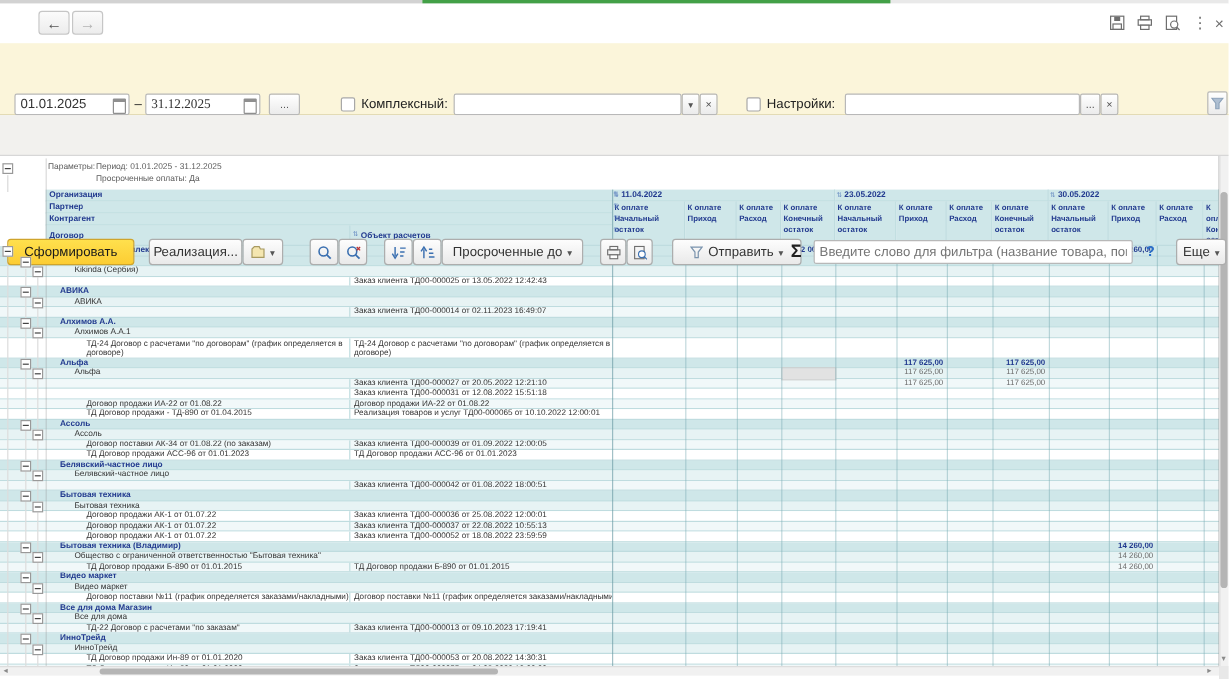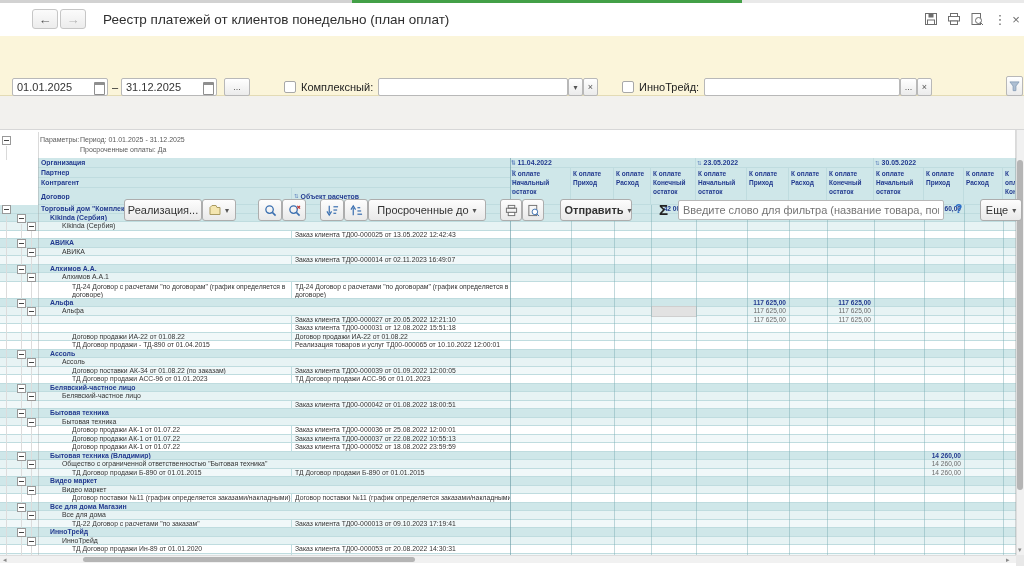--- a/index.html
+++ b/index.html
@@ -325,21 +325,20 @@
     <div class="seg2"></div>
   </div>
 
   <div class="titlebar">
     <div class="navbtn" style="left:32px;">
         <span>←</span>
       </div>
     <div class="navbtn dis" style="left:60px;">
         <span>→</span>
       </div>
-    <div class="wtitle">Реестр платежей от клиентов понедельно (план оплат)</div>
     <div class="wicon" style="left:922px;">
       <svg width="14" height="14" viewBox="0 0 14 14">
           <rect x="1.5" y="1.5" width="11" height="11" fill="none" stroke="#6e6e6e"></rect>
           <rect x="4.5" y="2" width="5" height="3.5" fill="#6e6e6e"></rect>
           <rect x="3.5" y="8" width="7" height="4.5" fill="none" stroke="#6e6e6e"></rect>
         </svg>
     </div>
     <div class="wicon" style="left:945px;">
       <svg width="14" height="14" viewBox="0 0 14 14">
           <rect x="3.5" y="1.5" width="7" height="3" fill="none" stroke="#6e6e6e"></rect>
@@ -362,38 +361,38 @@
       </div>
   </div>
 
   <div class="filterpanel">
 
     <div class="abs frow1" style="left:12px;width:96px;height:18px;">
       <input class="tinput" style="left: 0px; top: 0px; width: 96px;" value="01.01.2025">
       <span class="cal"></span>
     </div>
     <span class="flabel" style="left:112px;top:45px;">–</span>
-    <div class="abs frow1" style="left:121px;width:96px;height:18px;">
+    <div class="abs frow1" style="left:121px;width:96px;height:18px;font-family:Liberation Serif, serif;">
       <input class="tinput" style="left: 0px; top: 0px; width: 96px;" value="31.12.2025">
       <span class="cal"></span>
     </div>
     <div class="mbtn" style="left:224px;top:42px;width:26px;">...</div>
 
     <div class="cb" style="left:284px;top:45px;"></div>
     <span class="flabel" style="left:301px;top:45px;">Комплексный:</span>
     <input class="tinput" style="left: 378px; top: 42px; width: 190px;" value="">
     <div class="mbtn" style="left:568px;top:42px;width:15px;">
         <span class="caret">▾</span>
       </div>
     <div class="mbtn" style="left:583px;top:42px;width:15px;">
         <span>×</span>
       </div>
 
     <div class="cb" style="left:622px;top:45px;"></div>
-    <span class="flabel" style="left:639px;top:45px;">ИнноТрейд:</span>
+    <span class="flabel" style="left:639px;top:45px;">Настройки:</span>
     <input class="tinput" style="left: 704px; top: 42px; width: 196px;" value="">
     <div class="mbtn" style="left:900px;top:42px;width:17px;">...</div>
     <div class="mbtn" style="left:917px;top:42px;width:15px;">
         <span>×</span>
       </div>
 
     <div class="mbtn" style="left:1006px;top:40px;width:17px;height:20px;">
       <svg width="11" height="11" viewBox="0 0 12 12">
           <path d="M1,1 H11 L7.5,5.5 V10.5 H4.5 V5.5 Z" fill="#aebfd2" stroke="#8aa0b8"></path>
         </svg>
@@ -407,20 +406,21 @@
     <input class="tinput" style="left: 378px; top: 66px; width: 190px;" value="">
     <div class="mbtn" style="left:568px;top:66px;width:15px;">
         <span class="caret">▾</span>
       </div>
     <div class="mbtn" style="left:583px;top:66px;width:15px;">
         <span>×</span>
       </div>
   </div>
 
   <div class="toolbar">
+    <div class="btn primary" style="left:6px;width:106px;">Сформировать</div>
     <div class="btn" style="left:124px;width:78px;">Реализация...</div>
     <div class="btn" style="left:202px;width:34px;">
       <svg width="12" height="12" viewBox="0 0 12 12">
           <path d="M1,3.5 L3,1.5 H7 L8,3.5 H11 V10.5 H1 Z" fill="#f4e6b0" stroke="#a89a60"></path>
         </svg>
       <span class="caret">▾</span>
     </div>
     <div class="btn" style="left:258px;width:24px;padding:0;">
       <svg width="13" height="13" viewBox="0 0 14 14">
           <circle cx="6" cy="6" r="4" fill="none" stroke="#3a6fb0" stroke-width="1.4"></circle>
@@ -464,21 +464,21 @@
           <rect x="3.5" y="9" width="7" height="3.5" fill="#fff" stroke="#6e6e6e"></rect>
         </svg>
     </div>
     <div class="btn" style="left:522px;width:22px;padding:0;">
       <svg width="13" height="13" viewBox="0 0 14 14">
           <rect x="2" y="1.5" width="8.5" height="11" fill="none" stroke="#6e6e6e"></rect>
           <circle cx="8.5" cy="8.5" r="3" fill="#fff" stroke="#3a6fb0"></circle>
           <line x1="10.5" y1="10.5" x2="13" y2="13" stroke="#3a6fb0"></line>
         </svg>
     </div>
-    <div class="btn" style="left:560px;width:72px;font-weight:bold;">
+    <div class="btn" style="left:560px;width:108px;">
       <svg width="11" height="11" viewBox="0 0 12 12">
           <path d="M1,1 H11 L7.5,5.5 V10.5 H4.5 V5.5 Z" fill="none" stroke="#7a93ad" stroke-width="1.1"></path>
         </svg>
       <span>Отправить</span>
       <span class="caret">▾</span>
     </div>
     <div class="sigma" style="left:659px;">Σ</div>
     <input class="tinput" style="left: 678px; top: 104px; width: 266px; height: 20px; position: absolute;" placeholder="Введите слово для фильтра (название товара, покупа...">
     <div class="help" style="left:955px;">?</div>
     <div class="btn" style="left:980px;width:42px;">

